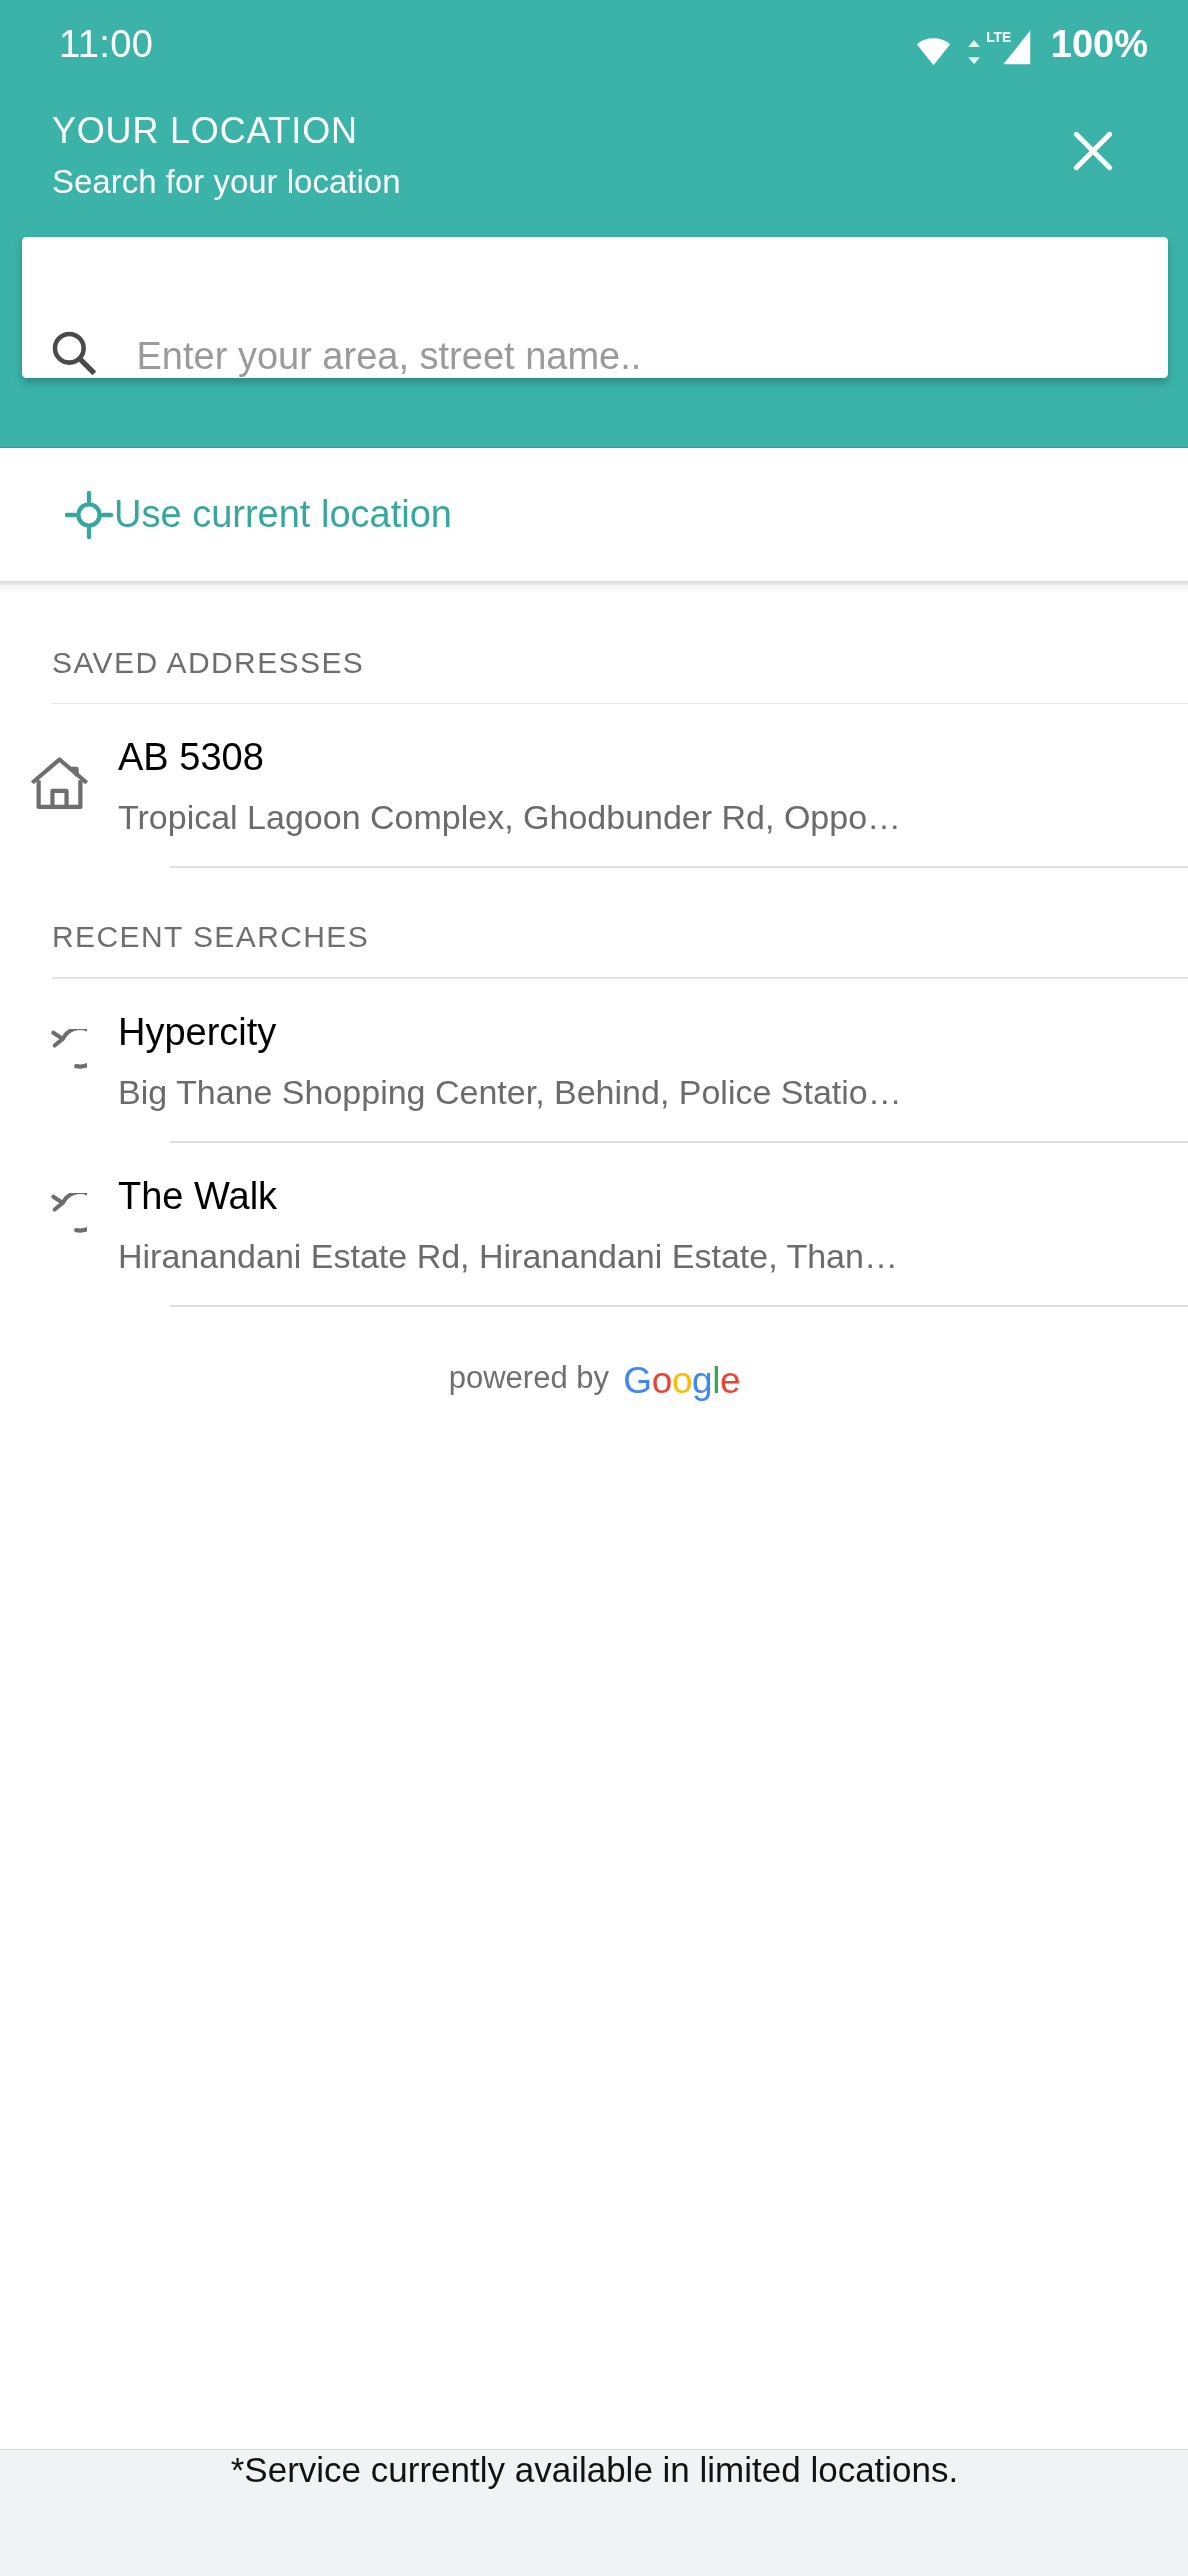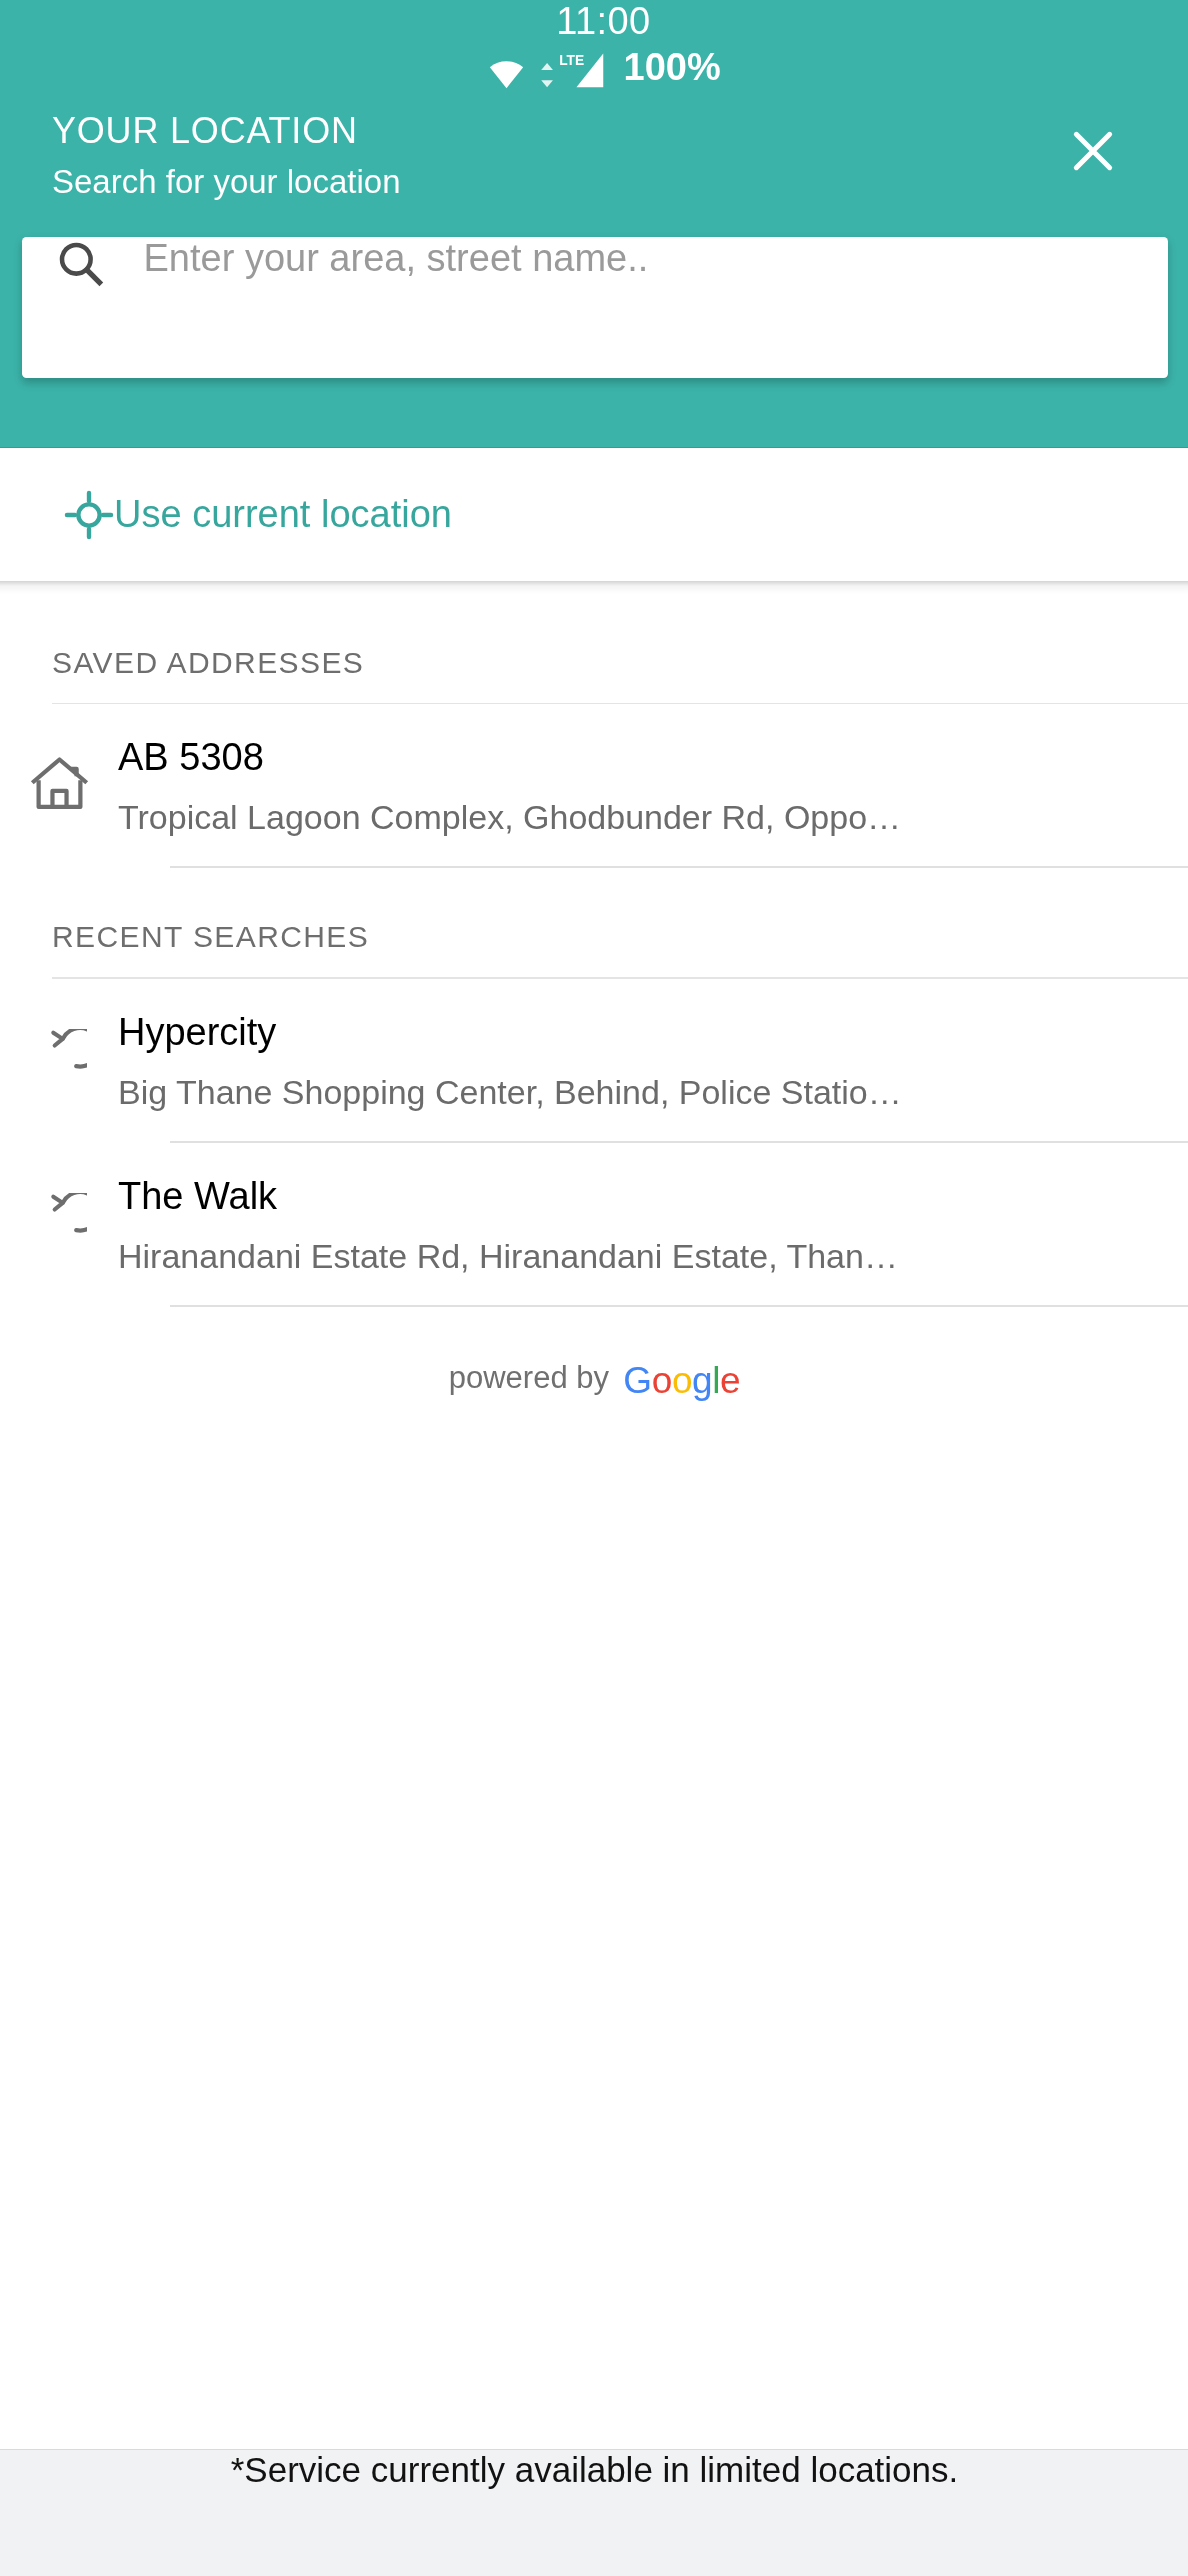--- a/index.html
+++ b/index.html
@@ -8,38 +8,38 @@
     font-family:"Liberation Sans", sans-serif;
     background:#ffffff;
     overflow:hidden;
     -webkit-font-smoothing:antialiased;
   }
   .screen { position:relative; width:1189px; height:2576px; background:#fff; display:flex; flex-direction:column; }
 
   
   .header { background:#3BB3A9; padding:0; position:relative; flex:0 0 auto; height:447px; }
 
-  .statusbar { height:89px; display:flex; align-items:center; justify-content:space-between; padding:0 41px 0 59px;flex-direction:column; }
+  .statusbar { height:89px; display:flex; align-items:center; justify-content:space-between; padding:0 41px 0 59px; }
   .sb-time { color:#fff; font-size:38px; font-weight:400; letter-spacing:0.4px; }
   .sb-right { display:flex; align-items:flex-end; gap:12.5px; }
   .wifi-ic { width:41px; height:34px; display:block; }
   .sig-ic { width:66px; height:38px; display:block; }
   .sb-batt { color:#fff; font-size:38px; font-weight:700; margin-left:5.4px; }
 
   .titlerow { padding:19.7px 45px 0 52px; display:flex; align-items:flex-start; justify-content:space-between; }
   .titles { padding-top:0; }
   .h-title { color:#fff; font-size:36px; font-weight:400; letter-spacing:0.8px; line-height:1.2; }
   .h-sub { color:#fff; font-size:33px; font-weight:400; margin-top:9.8px; line-height:1.2; }
   .close-btn { width:77px; height:77px; display:flex; align-items:center; justify-content:center; margin-top:3.6px; margin-right:12.5px; }
   .close-ic { width:50px; height:50px; display:block; }
 
   .searchwrap { padding:36px 21.5px 0 21.5px; }
   .searchbox {
     background:#fff; height:141px; border-radius:4.5px;
-    display:flex; align-items:flex-start; padding:0 32px;
+    display:flex; align-items:flex-end; padding:0 25px;
     box-shadow:0 4.5px 8px rgba(0,0,0,0.22);
   }
   .search-ic { width:52px; height:52px; flex:0 0 auto; }
   .search-ph { color:#9a9a9a; font-size:38px; margin-left:38px; white-space:nowrap; }
 
   
   .curloc {
     flex:0 0 auto; height:134px; background:#fff;
     display:flex; align-items:center; padding-left:64px;
     border-top:1.8px solid #2f9f96;

